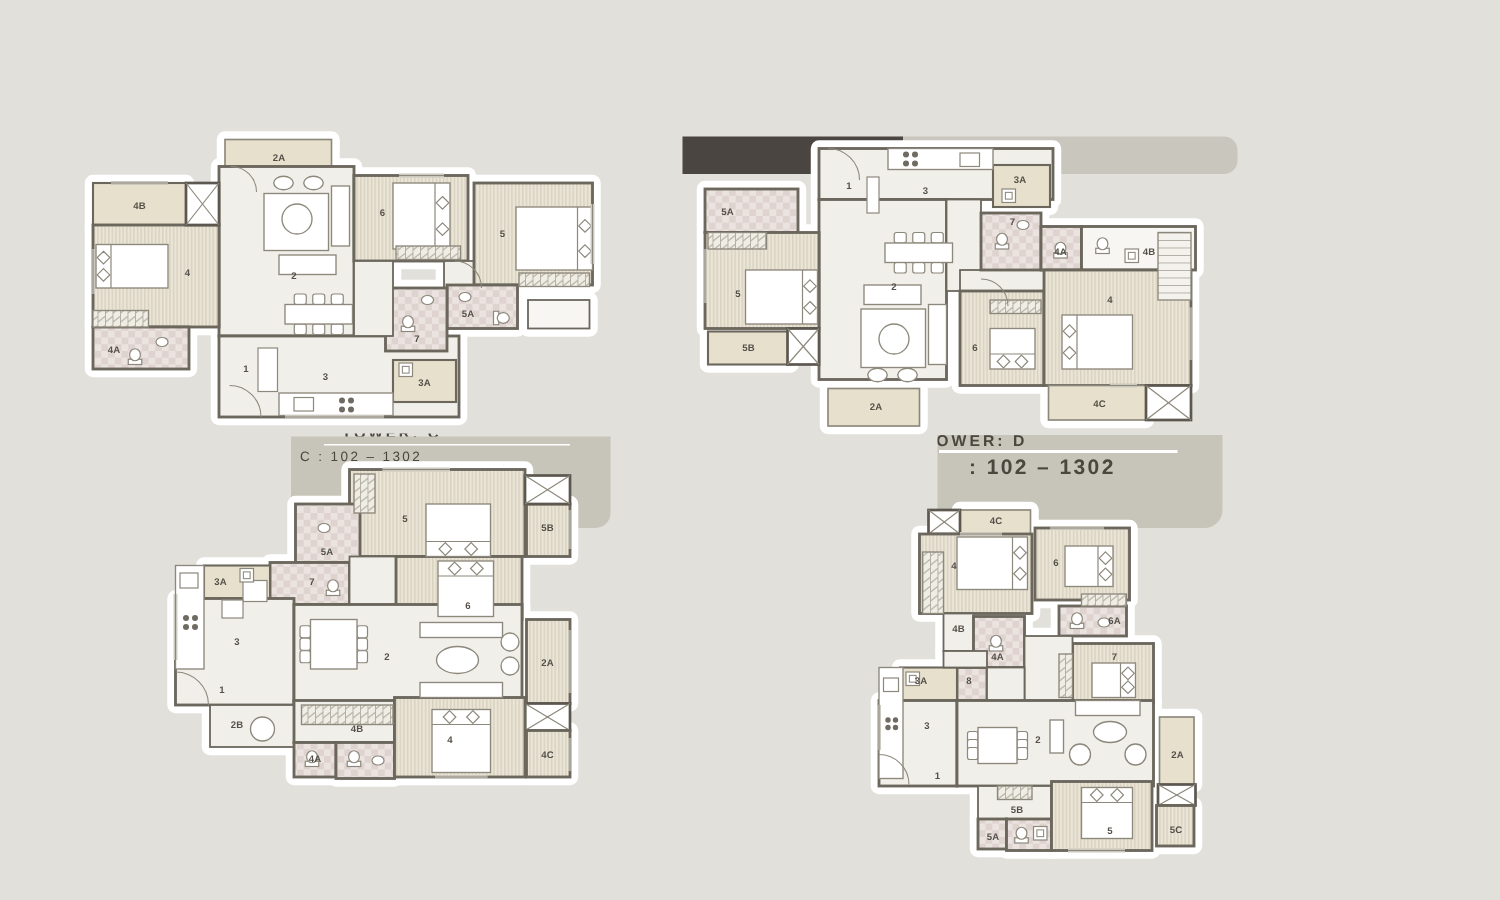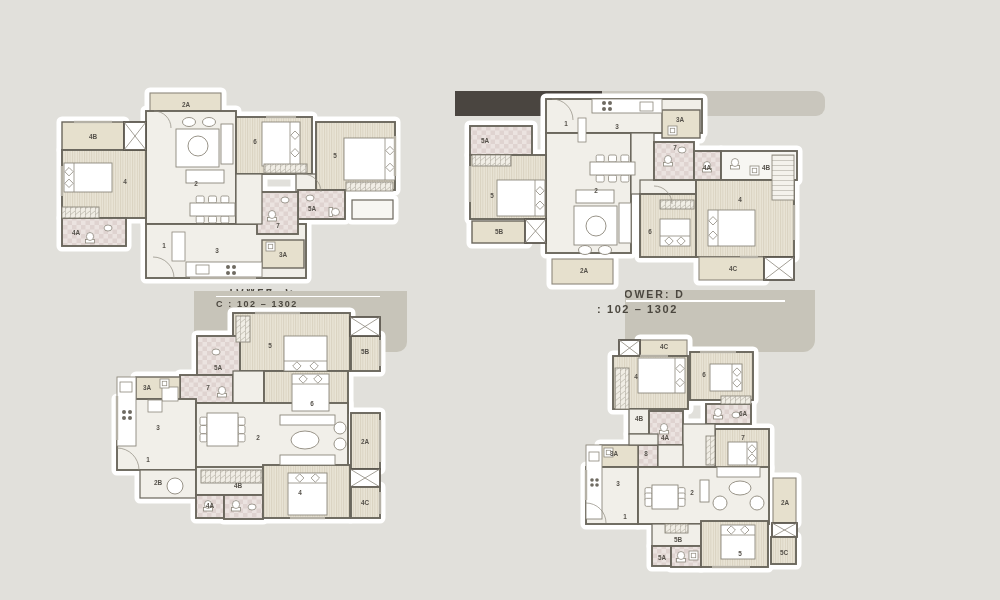--- a/index.html
+++ b/index.html
@@ -14,31 +14,31 @@
 <div class="abs" style="left:455px;top:91px;width:147px;height:25px;background:#4a4540"></div>
 
 <div class="abs" style="left:194px;top:291px;width:213px;height:61px;background:#c7c4b9;border-radius:0 0 10px 0"></div>
 
 <div class="abs" style="left:228px;top:288.5px;width:170px;height:2.8px;overflow:hidden">
 <div style="font-size:10px;font-weight:bold;letter-spacing:2px;color:#4b473f;margin-top:-4.5px">TOWER: C</div>
   </div>
 
 <div class="abs" style="left:216px;top:295.5px;width:164px;height:1.5px;background:#ffffff"></div>
 
-<div class="abs" style="left:216px;top:298.5px;font-size:9px;font-weight:bold;letter-spacing:1.6px;color:#4b473f">C : 102 – 1302</div>
+<div class="abs" style="left:200px;top:298.5px;font-size:9px;font-weight:normal;letter-spacing:1.6px;color:#4b473f">C : 102 – 1302</div>
 
 <div class="abs" style="left:625px;top:290px;width:190px;height:62px;background:#c7c4b9;border-radius:0 0 12px 0"></div>
 
 <div class="abs" style="left:625px;top:289.5px;width:170px;height:8.5px;overflow:hidden">
 <div style="font-size:10.5px;font-weight:bold;letter-spacing:2px;color:#4b473f;margin-left:-9px;margin-top:-2px">TOWER: D</div>
   </div>
 
 <div class="abs" style="left:626px;top:300px;width:159px;height:1.5px;background:#ffffff"></div>
 
-<div class="abs" style="left:597px;top:302.5px;font-size:11px;font-weight:bold;letter-spacing:1.6px;color:#4b473f">: 102 – 1302</div>
+<div class="abs" style="left:646px;top:302.5px;font-size:14px;font-weight:bold;letter-spacing:1.6px;color:#4b473f">: 102 – 1302</div>
 
 <svg style="position:absolute;left:50px;top:86px" width="352" height="202" viewBox="50 86 352 202">
 <defs>
 <pattern id="ast" width="2.4" height="2.4" patternUnits="userSpaceOnUse">
         <rect width="2.4" height="2.4" fill="#eae5d7"></rect>
         <rect width="1" height="2.4" fill="#d9d2c0"></rect>
       </pattern>
 <pattern id="ack" width="9" height="9" patternUnits="userSpaceOnUse">
         <rect width="9" height="9" fill="#ebe3e0"></rect>
         <rect width="4.5" height="4.5" fill="#dfd3d0"></rect>

